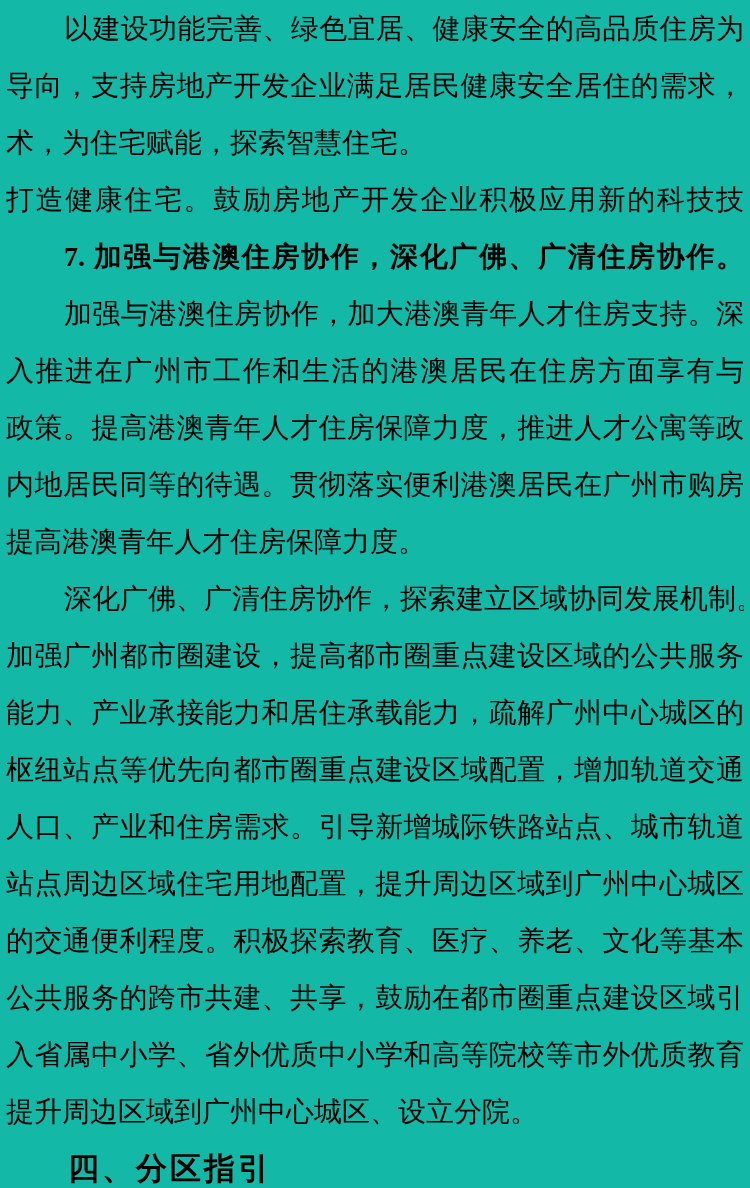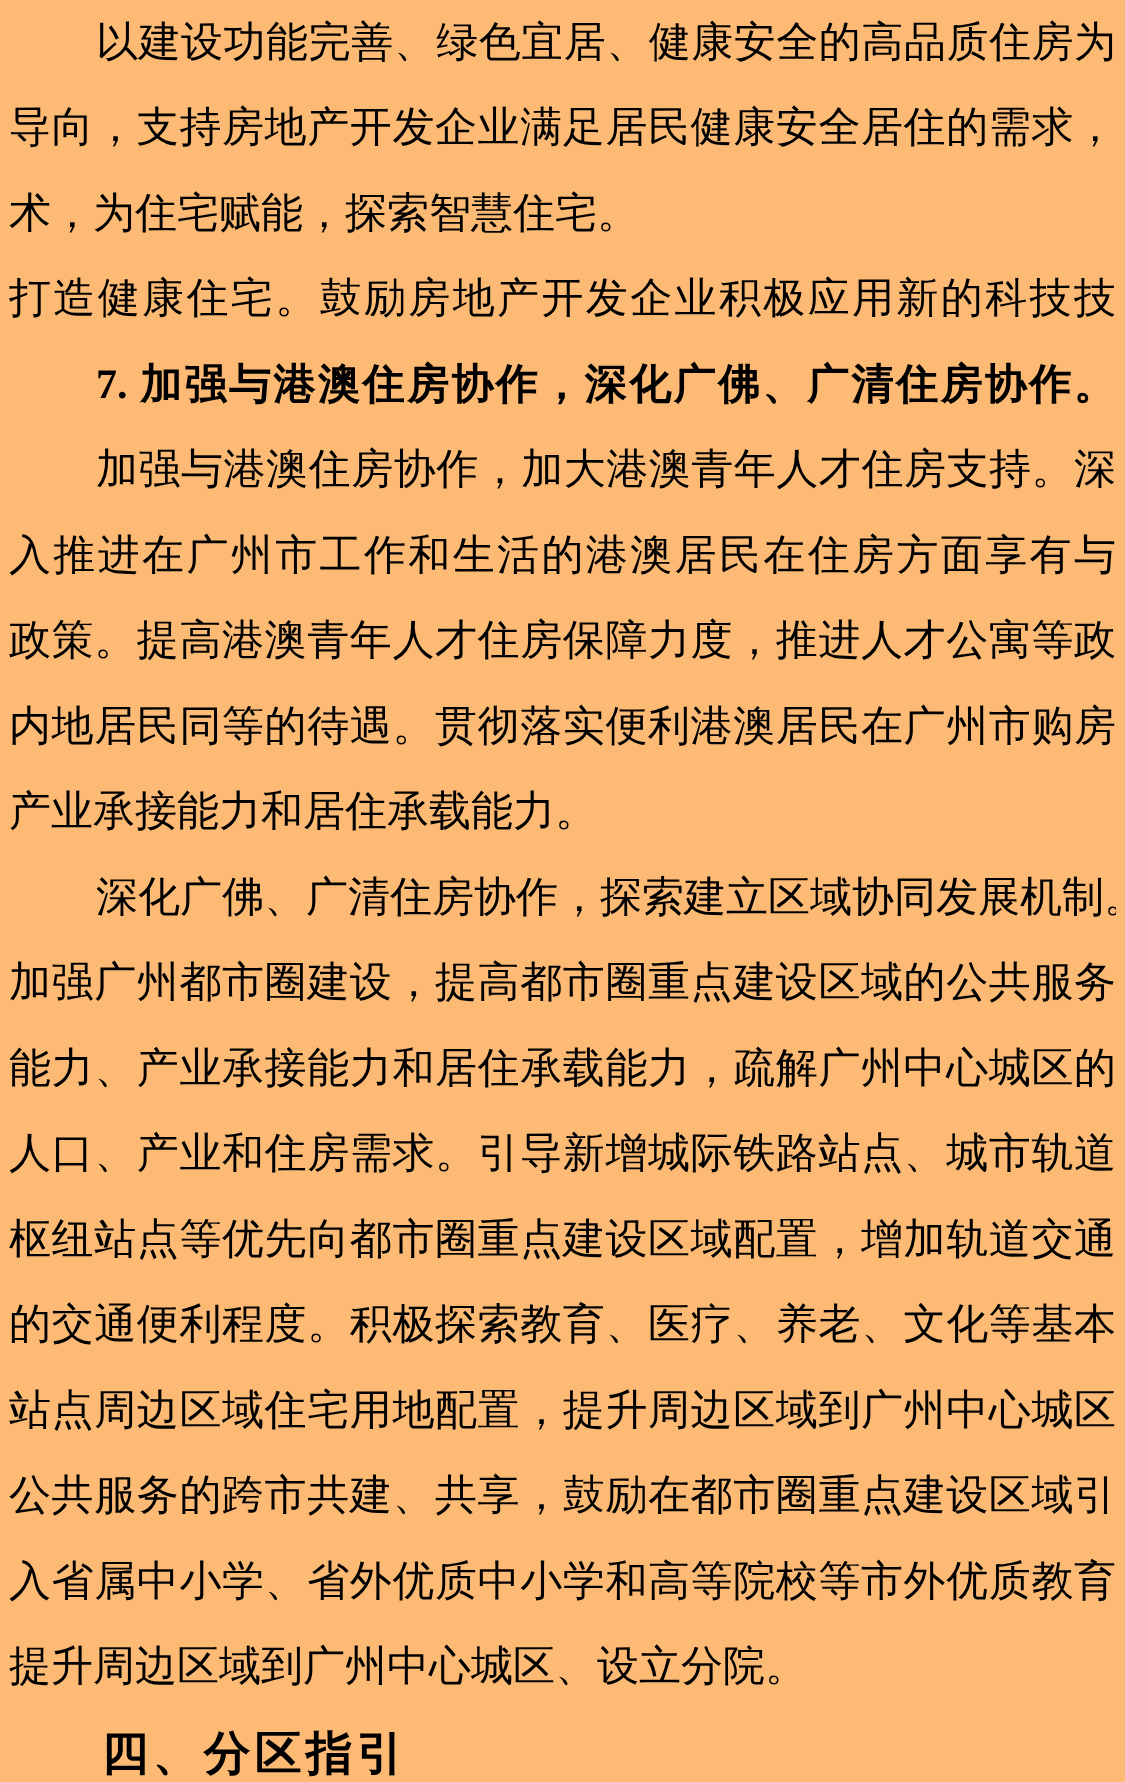--- a/index.html
+++ b/index.html
@@ -5,21 +5,21 @@
   html, body {
     margin: 0;
     padding: 0;
     background: #ffffff;
   }
   .page {
     position: relative;
     width: 750px;
     height: 1188px;
     margin: 0 auto;
-    background: #fdba74;
+    background: #14b8a6;
     box-sizing: border-box;
     padding: 0 6px;
     overflow: hidden;
     font-family: "Liberation Serif", serif;
     color: #000000;
   }
   .line {
     height: 57px;
     line-height: 57px;
     font-size: 28px;
@@ -62,31 +62,31 @@
     <div class="line">打造健康住宅。鼓励房地产开发企业积极应用新的科技技</div>
   </div>
 
   <div class="line para-start num-heading">7. 加强与港澳住房协作，深化广佛、广清住房协作。</div>
 
   <div>
     <div class="line para-start">加强与港澳住房协作，加大港澳青年人才住房支持。深</div>
     <div class="line">入推进在广州市工作和生活的港澳居民在住房方面享有与</div>
     <div class="line">政策。提高港澳青年人才住房保障力度，推进人才公寓等政</div>
     <div class="line">内地居民同等的待遇。贯彻落实便利港澳居民在广州市购房</div>
-    <div class="line para-end">产业承接能力和居住承载能力。</div>
+    <div class="line para-end">提高港澳青年人才住房保障力度。</div>
   </div>
 
   <div>
     <div class="line para-start">深化广佛、广清住房协作，探索建立区域协同发展机制。</div>
     <div class="line">加强广州都市圈建设，提高都市圈重点建设区域的公共服务</div>
     <div class="line">能力、产业承接能力和居住承载能力，疏解广州中心城区的</div>
+    <div class="line">枢纽站点等优先向都市圈重点建设区域配置，增加轨道交通</div>
     <div class="line">人口、产业和住房需求。引导新增城际铁路站点、城市轨道</div>
-    <div class="line">枢纽站点等优先向都市圈重点建设区域配置，增加轨道交通</div>
+    <div class="line">站点周边区域住宅用地配置，提升周边区域到广州中心城区</div>
     <div class="line">的交通便利程度。积极探索教育、医疗、养老、文化等基本</div>
-    <div class="line">站点周边区域住宅用地配置，提升周边区域到广州中心城区</div>
     <div class="line">公共服务的跨市共建、共享，鼓励在都市圈重点建设区域引</div>
     <div class="line">入省属中小学、省外优质中小学和高等院校等市外优质教育</div>
     <div class="line para-end">提升周边区域到广州中心城区、设立分院。</div>
   </div>
 
   <div class="line section-heading">四、分区指引</div>
 
 </div>
 
 </body></html>

